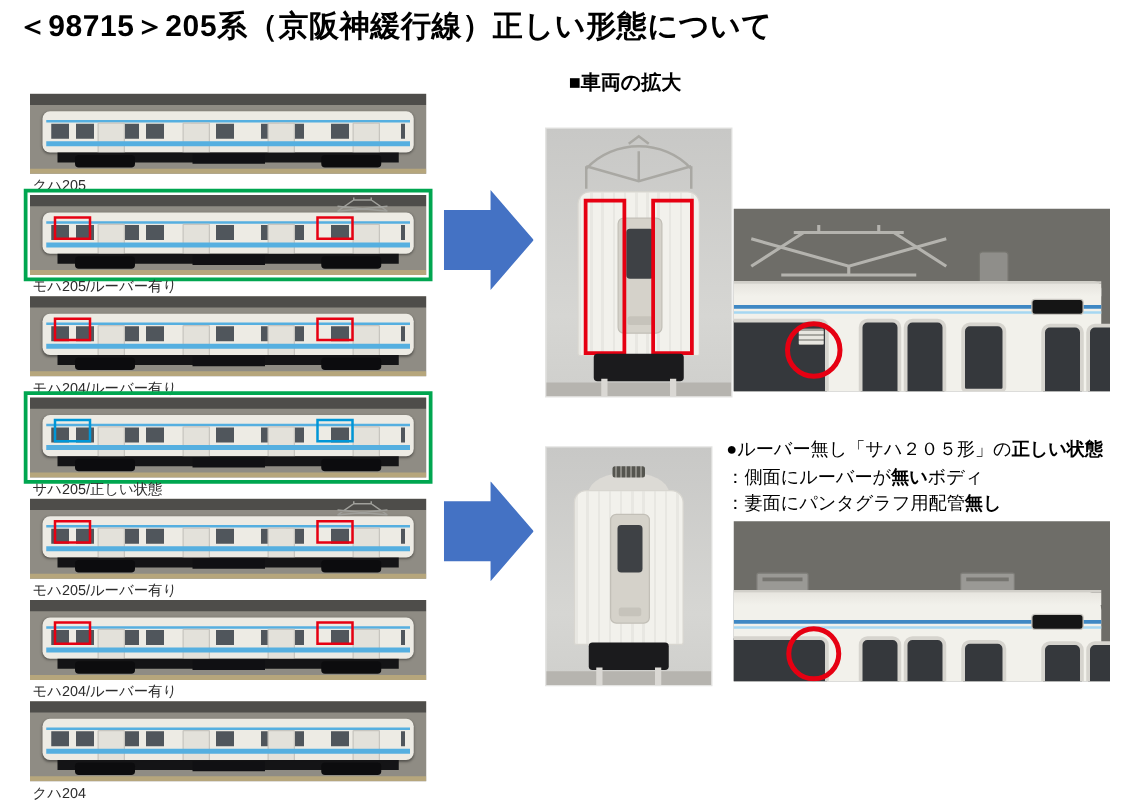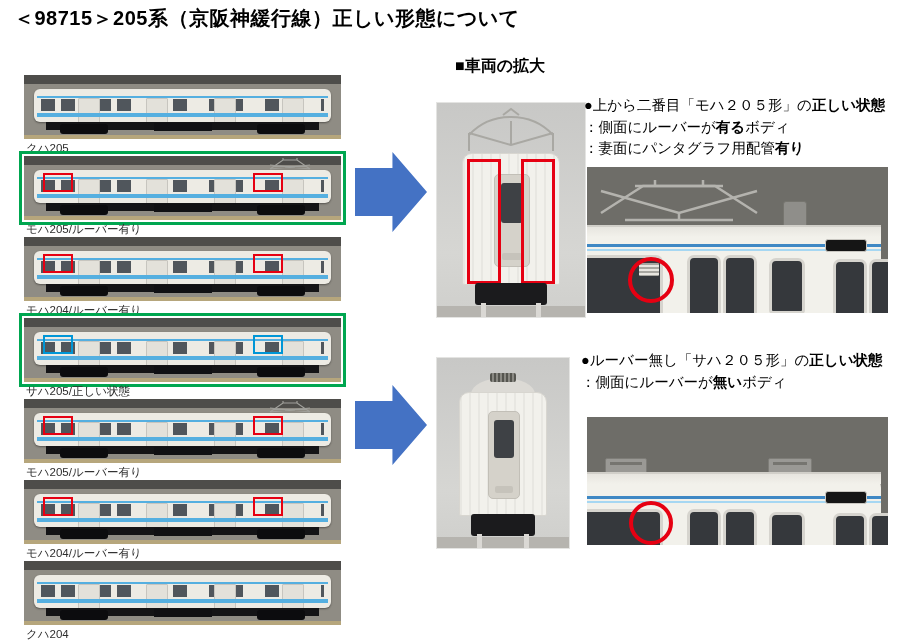--- a/index.html
+++ b/index.html
@@ -1,19 +1,19 @@
 <!DOCTYPE html>
 <html style="--arrow-blue: #4472C4; --highlight-green: #00A650; --highlight-red: #E60012; --highlight-blue: #0096D6; --stripe-blue: #55AFE0;"><head>
 <meta charset="utf-8">
 <style>
   html,body{margin:0;padding:0;background:#fff;}
   .stage{position:relative;width:900px;height:640px;background:#fff;overflow:hidden;
          font-family:"Liberation Sans","DejaVu Sans",sans-serif;color:#000;}
 
-  .title{position:absolute;left:14px;top:5px;font-size:20px;font-weight:bold;letter-spacing:.5px;white-space:nowrap;}
+  .title{position:absolute;left:14px;top:5px;font-size:24px;font-weight:bold;letter-spacing:.5px;white-space:nowrap;}
   .sec-heading{position:absolute;font-size:16px;font-weight:bold;white-space:nowrap;}
   #heading-left{left:28px;top:48px;}
   #heading-right{left:455px;top:56px;}
 
   
   .car-row{position:absolute;left:24px;width:317px;height:80px;}
   .car-photo{position:absolute;left:0;top:0;width:317px;height:64px;background:#8f8c84;overflow:hidden;}
   .car-photo.green-outline{outline:3px solid var(--highlight-green);outline-offset:2px;}
   .case-top{position:absolute;top:0;left:0;right:0;height:9px;background:#4e4d4a;}
   .case-bottom{position:absolute;bottom:0;left:0;right:0;height:4px;background:#b6a67c;}
@@ -269,29 +269,25 @@
           <div class="end-door-win"></div>
           <div class="end-door-step"></div>
         </div>
       </div>
       <div class="end-bogie"></div>
       <div class="end-track"></div>
       <div class="rail r-left"></div>
       <div class="rail r-right"></div>
     </div>
 
-  <div style="position:absolute;left:584px;top:95px;width:312px;font-size:14.5px;line-height:21.5px">
-    <div><span>●上から二番目「モハ２０５形」の</span><b>正しい状態</b><span></span></div>
-    <div><span>：側面にルーバーが</span><b>有る</b><span>ボディ</span></div>
-    <div><span>：妻面にパンタグラフ用配管</span><b>有り</b><span></span></div>
-  </div>
 
   <div style="position:absolute;left:581px;top:350px;width:315px;font-size:14.5px;line-height:21.5px">
     <div><span>●ルーバー無し「サハ２０５形」の</span><b>正しい状態</b><span></span></div>
     <div><span>：側面にルーバーが</span><b>無い</b><span>ボディ</span></div>
+    <div><span>：妻面にパンタグラフ用配管</span><b>無し</b><span></span></div>
   </div>
 
   <div class="detail-photo" id="detail-photo-0" style="left:587px;top:167px;width:301px;height:146px">
       <svg style="position:absolute;left:8px;top:6px" width="168" height="52" viewBox="0 0 168 52">
         <g stroke="#b4b3ae" stroke-width="2.5" fill="none">
           <path d="M6 40 L48 13 L120 13 L162 40"></path>
           <path d="M6 18 L84 40 L162 18"></path>
           <path d="M84 40 L84 47 M30 47 L138 47"></path>
           <path d="M40 13 L128 13 M60 13 L60 7 M108 13 L108 7"></path>
         </g>

